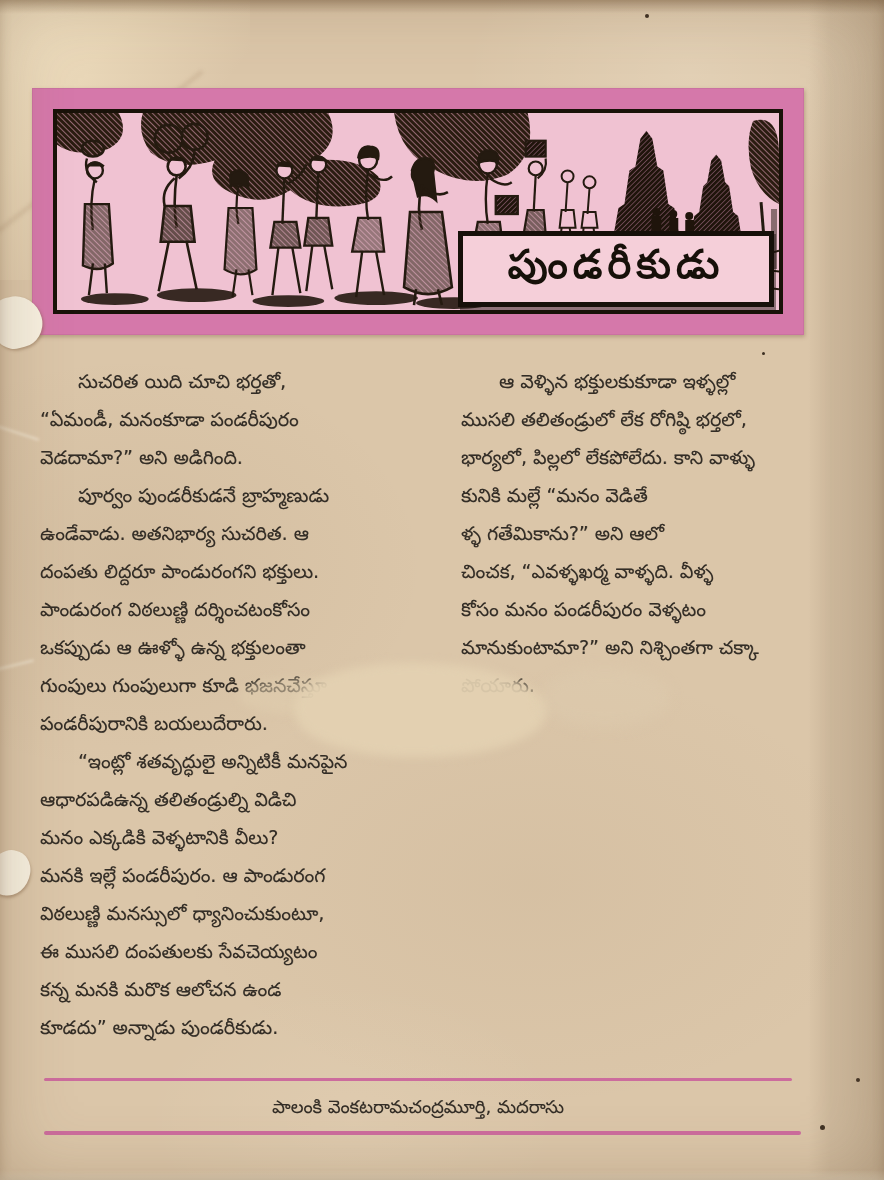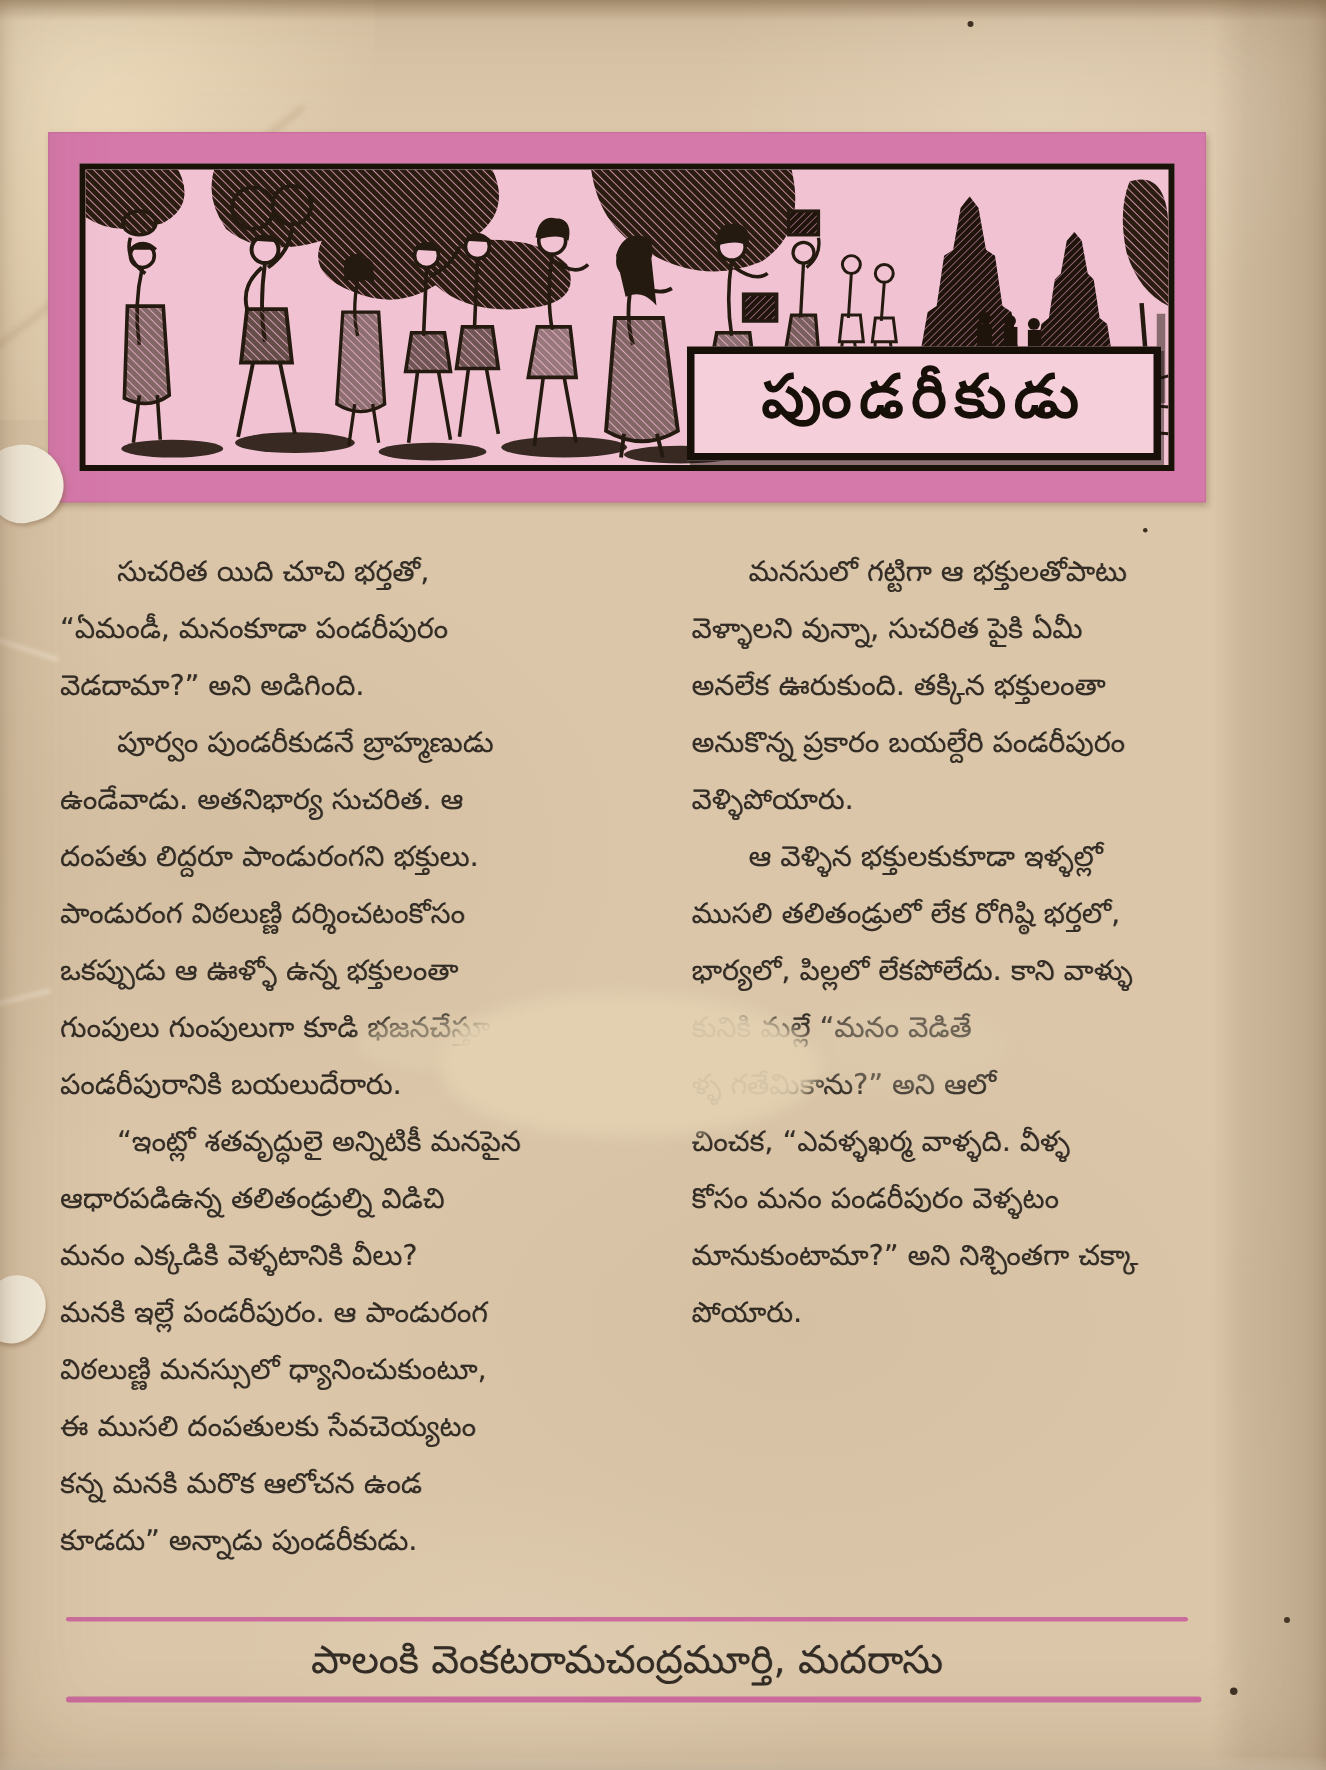--- a/index.html
+++ b/index.html
@@ -63,21 +63,21 @@
   .stain-left{position:absolute;left:238px;top:678px;width:116px;height:36px;
     background:rgba(224,205,175,0.55);border-radius:50%;filter:blur(4px);}
   .stain-right-soft{position:absolute;left:540px;top:668px;width:130px;height:60px;
     background:rgba(224,206,178,0.35);border-radius:50%;filter:blur(7px);}
 
   
   .rule{position:absolute;background:#cc6c9d;border-radius:2px;}
   .rule-top{left:44px;top:1078px;width:748px;height:3px;}
   .rule-bottom{left:44px;top:1131px;width:757px;height:4px;}
   .footer-credit{position:absolute;left:44px;top:1090px;width:748px;text-align:center;
-    font-size:26px;line-height:34px;color:#332d26;white-space:nowrap;overflow:hidden;
+    font-size:18px;line-height:34px;color:#332d26;white-space:nowrap;overflow:hidden;
     text-shadow:0.4px 0.4px 0 rgba(51,45,38,0.3);}
 </style>
 </head>
 <body>
 
 <div class="page">
 
   <div class="mottle"></div>
   <div class="corner-fold"></div>
   <div class="corner-crease"></div>
@@ -231,21 +231,20 @@
   </div>
 
   <div class="text-area">
     <div class="columns">
       <div class="col">
         <div class="para">సుచరిత యిది చూచి భర్తతో,<br>“ఏమండీ, మనంకూడా పండరీపురం<br>వెడదామా?” అని అడిగింది.</div>
         <div class="para">పూర్వం పుండరీకుడనే బ్రాహ్మణుడు<br>ఉండేవాడు. అతనిభార్య సుచరిత. ఆ<br>దంపతు లిద్దరూ పాండురంగని భక్తులు.<br>పాండురంగ విఠలుణ్ణి దర్శించటంకోసం<br>ఒకప్పుడు ఆ ఊళ్ళో ఉన్న భక్తులంతా<br>గుంపులు గుంపులుగా కూడి భజనచేస్తూ<br>పండరీపురానికి బయలుదేరారు.</div>
         <div class="para">“ఇంట్లో శతవృద్ధులై అన్నిటికీ మనపైన<br>ఆధారపడిఉన్న తలితండ్రుల్ని విడిచి<br>మనం ఎక్కడికి వెళ్ళటానికి వీలు?<br>మనకి ఇల్లే పండరీపురం. ఆ పాండురంగ<br>విఠలుణ్ణి మనస్సులో ధ్యానించుకుంటూ,<br>ఈ ముసలి దంపతులకు సేవచెయ్యటం<br>కన్న మనకి మరొక ఆలోచన ఉండ<br>కూడదు” అన్నాడు పుండరీకుడు.</div>
       </div>
       <div class="col">
-        <div class="para">మనసులో గట్టిగా ఆ భక్తులతోపాటు<br>వెళ్ళాలని వున్నా, సుచరిత పైకి ఏమీ<br>అనలేక ఊరుకుంది. తక్కిన భక్తులంతా<br>అనుకొన్న ప్రకారం బయల్దేరి పండరీపురం<br>వెళ్ళిపోయారు.</div>
         <div class="para">ఆ వెళ్ళిన భక్తులకుకూడా ఇళ్ళల్లో<br>ముసలి తలితండ్రులో లేక రోగిష్ఠి భర్తలో,<br>భార్యలో, పిల్లలో లేకపోలేదు. కాని వాళ్ళు<br>కునికి మల్లే “మనం వెడితే<br>ళ్ళ గతేమికాను?” అని ఆలో<br>చించక, “ఎవళ్ళఖర్మ వాళ్ళది. వీళ్ళ<br>కోసం మనం పండరీపురం వెళ్ళటం<br>మానుకుంటామా?” అని నిశ్చింతగా చక్కా<br>పోయారు.</div>
       </div>
     </div>
   </div>
 
   <div class="stain-left"></div>
   <div class="stain-main"></div>
   <div class="stain-right-soft"></div>
 
   <div class="rule rule-top"></div>

